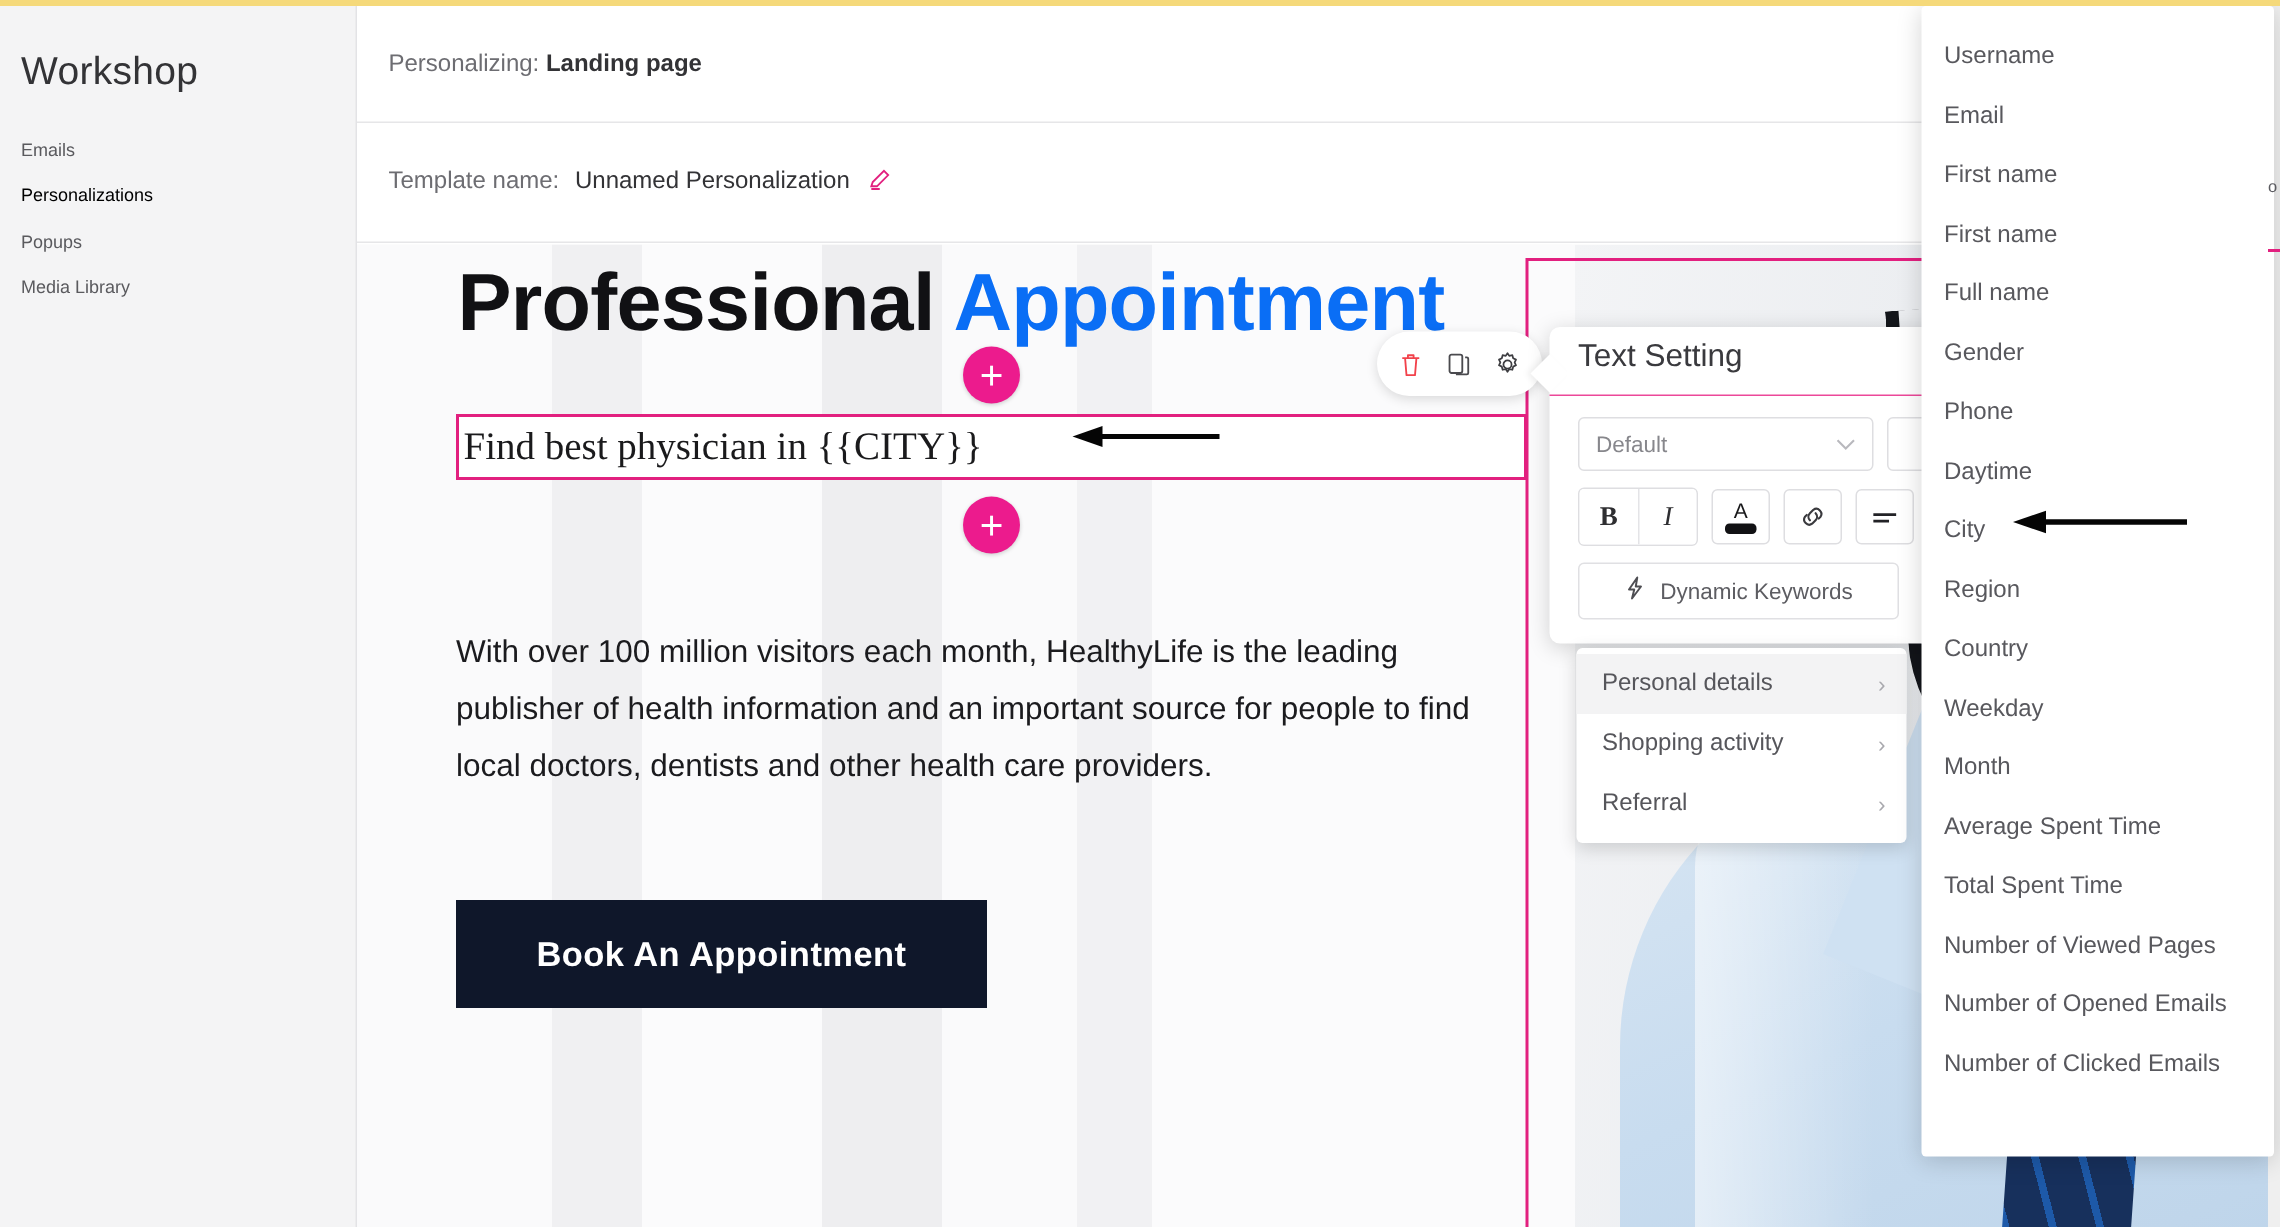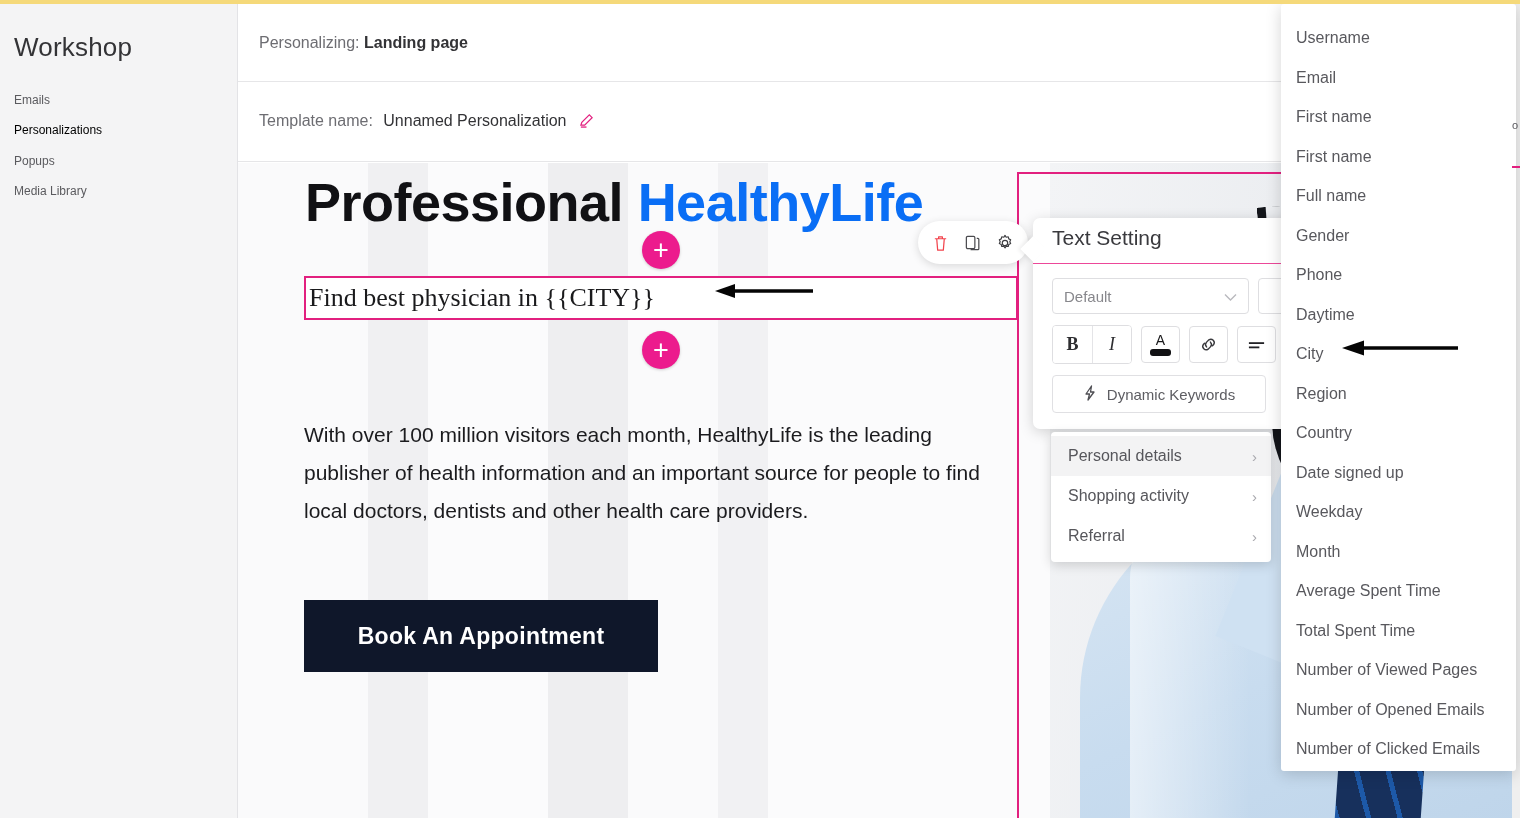--- a/index.html
+++ b/index.html
@@ -326,21 +326,21 @@
       <div class="steth-tube"></div>
       <div class="steth-head"></div>
       <div class="steth-ear1"></div>
       <div class="steth-ear2"></div>
     </div>
 
     <div class="section-outline"></div>
 
     <h1 class="hero-heading">
       <span>Professional</span>
-      <span class="accent">HealthyLife</span>
+      <span class="accent">Appointment</span>
     </h1>
 
     <div class="plus-handle plus-top">+</div>
 
     <div class="elem-toolbar">
       <span class="tb-ico">
         <svg width="17" height="18" viewBox="0 0 18 19">
           <path d="M3 5h12M7 5V3h4v2M5 5l1 12h6l1-12" fill="none" stroke="#f2424b" stroke-width="1.3" stroke-linejoin="round"></path>
         </svg>
       </span>
@@ -447,21 +447,20 @@
     <div class="field-item">Email</div>
     <div class="field-item">First name</div>
     <div class="field-item">First name</div>
     <div class="field-item">Full name</div>
     <div class="field-item">Gender</div>
     <div class="field-item">Phone</div>
     <div class="field-item">Daytime</div>
     <div class="field-item">City</div>
     <div class="field-item">Region</div>
     <div class="field-item">Country</div>
-    <div class="field-item">Date signed up</div>
     <div class="field-item">Weekday</div>
     <div class="field-item">Month</div>
     <div class="field-item">Average Spent Time</div>
     <div class="field-item">Total Spent Time</div>
     <div class="field-item">Number of Viewed Pages</div>
     <div class="field-item">Number of Opened Emails</div>
     <div class="field-item">Number of Clicked Emails</div>
   </div>
 
   <span class="anno-arrow-2">

